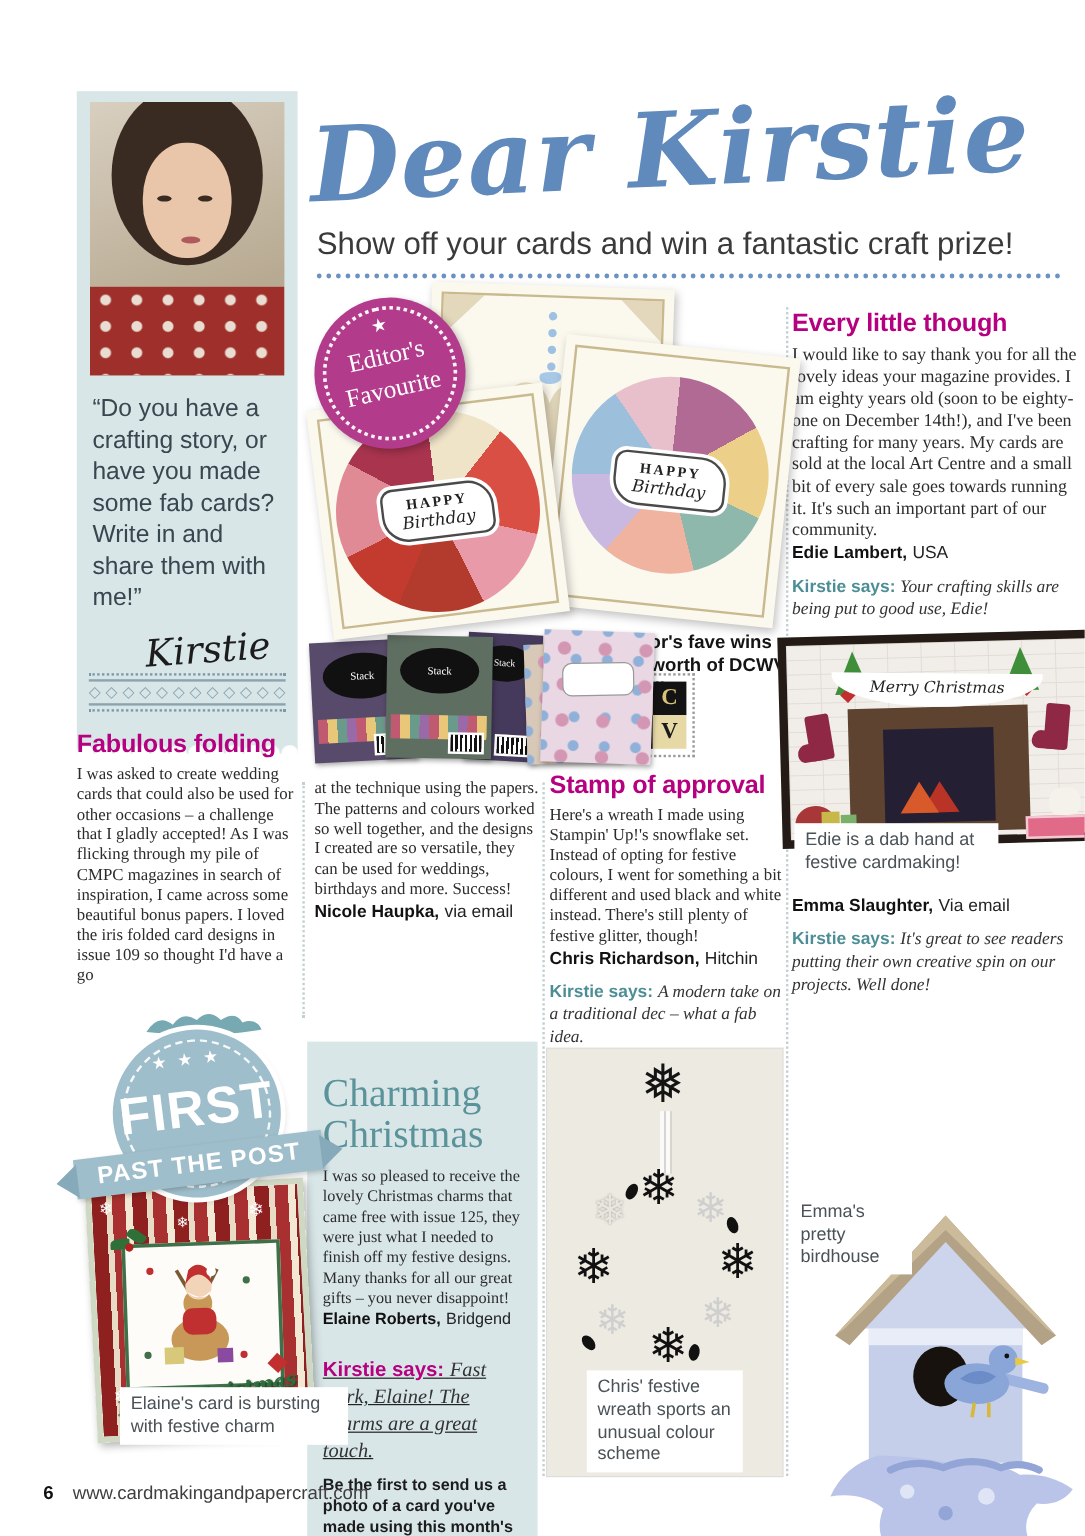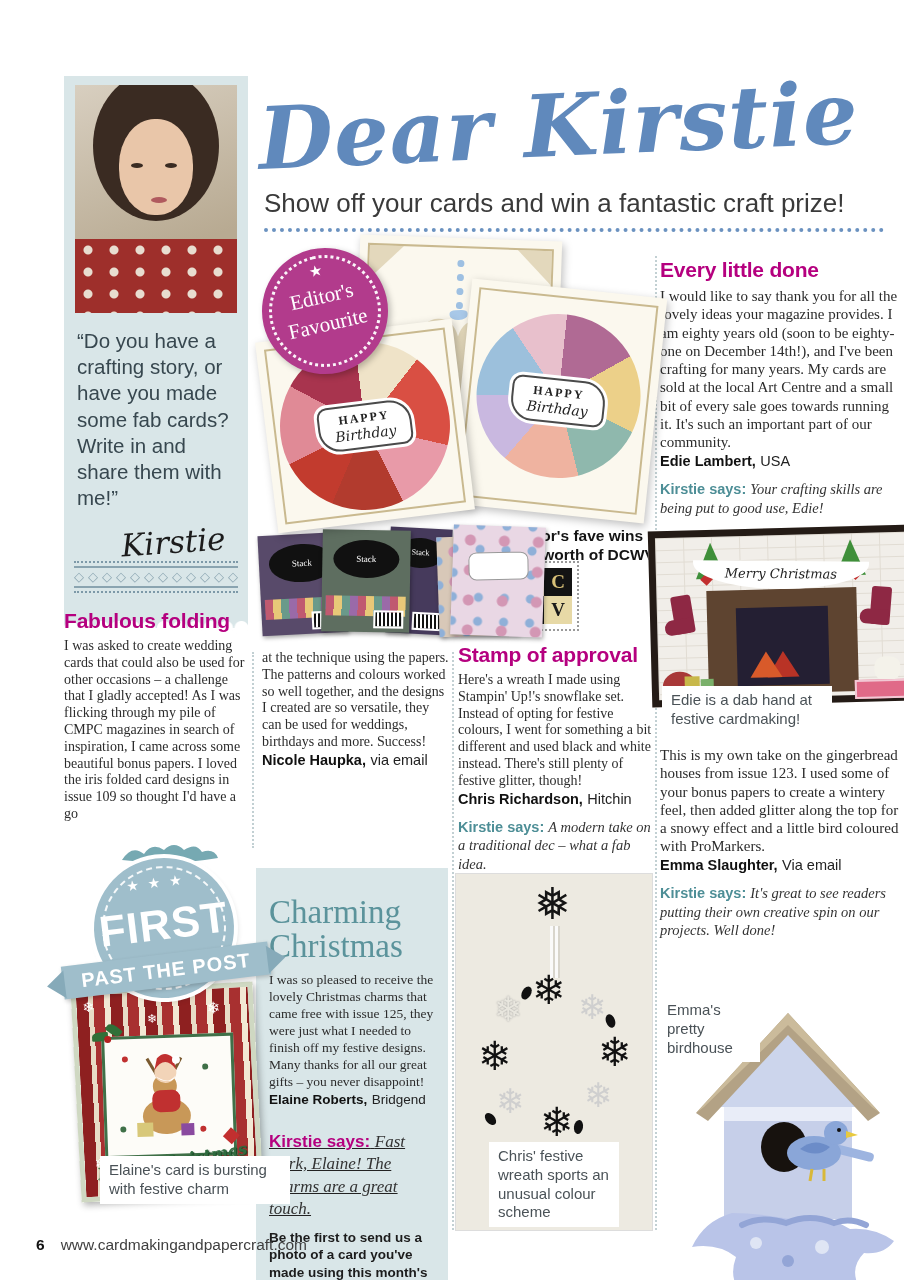--- a/index.html
+++ b/index.html
@@ -238,21 +238,21 @@
   </div>
   <div class="prize-note">Editor's fave wins £17 worth of DCWV goodies</div>
   <div class="dcwv">
     <span class="lite">D</span>
     <span class="dark">C</span>
     <span class="dark">W</span>
     <span class="lite">V</span>
   </div>
 
   <div class="art" style="left:660px;top:258px;width:242px;">
-    <h3>Every little done</h3>
+    <h3>Every little though</h3>
     <p class="body" style="font-size:15px;line-height:1.22;">I would like to say thank you for all the lovely ideas your magazine provides. I am eighty years old (soon to be eighty-one on December 14th!), and I've been crafting for many years. My cards are sold at the local Art Centre and a small bit of every sale goes towards running it. It's such an important part of our community.</p>
     <div><span class="auth">Edie Lambert,</span>
       <span class="loc">USA</span></div>
     <div class="ksays">
       <span class="kl">Kirstie says:</span>
       <span class="kt">Your crafting skills are being put to good use, Edie!</span>
     </div>
   </div>
 
   <div class="fig-edie">
@@ -271,21 +271,20 @@
     <div class="stocking" style="right:16px;top:54px;transform:rotate(6deg);"></div>
     <div style="position:absolute;left:4px;bottom:-2px;width:34px;height:30px;border-radius:50%;background:#a83838;"></div>
     <div style="position:absolute;left:26px;bottom:10px;width:15px;height:13px;background:#c8b84a;"></div>
     <div style="position:absolute;left:42px;bottom:8px;width:13px;height:12px;background:#7ab06a;"></div>
     <div style="position:absolute;right:8px;bottom:14px;width:26px;height:24px;background:#f4f2ea;border-radius:40%;"></div>
     <div style="position:absolute;right:2px;bottom:-4px;width:48px;height:15px;background:#e06a88;border:2px solid #f2c8d4;"></div>
   </div>
   <div class="caption" style="left:662px;top:686px;width:152px;">Edie is a dab hand at festive cardmaking!</div>
 
   <div class="art" style="left:660px;top:746px;width:242px;">
-    <p class="body" style="font-size:15px;line-height:1.22;">This is my own take on the gingerbread houses from issue 123. I used some of your bonus papers to create a wintery feel, then added glitter along the top for a snowy effect and a little bird coloured with ProMarkers.</p>
     <div><span class="auth">Emma Slaughter,</span>
       <span class="loc">Via email</span></div>
     <div class="ksays">
       <span class="kl">Kirstie says:</span>
       <span class="kt">It's great to see readers putting their own creative spin on our projects. Well done!</span>
     </div>
   </div>
 
   <div class="caption" style="left:658px;top:996px;width:84px;background:#fff;">Emma's pretty birdhouse</div>
   <div class="fig-bird">

